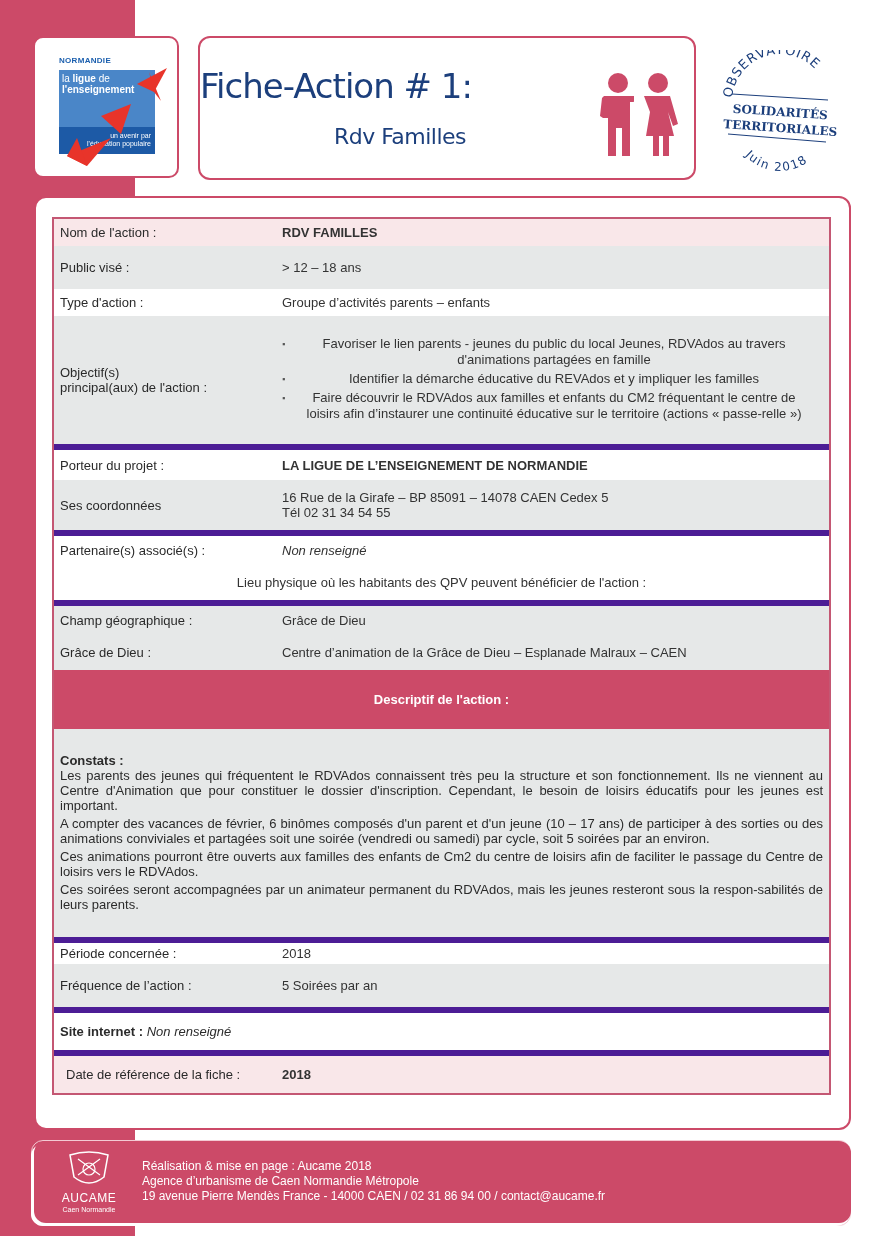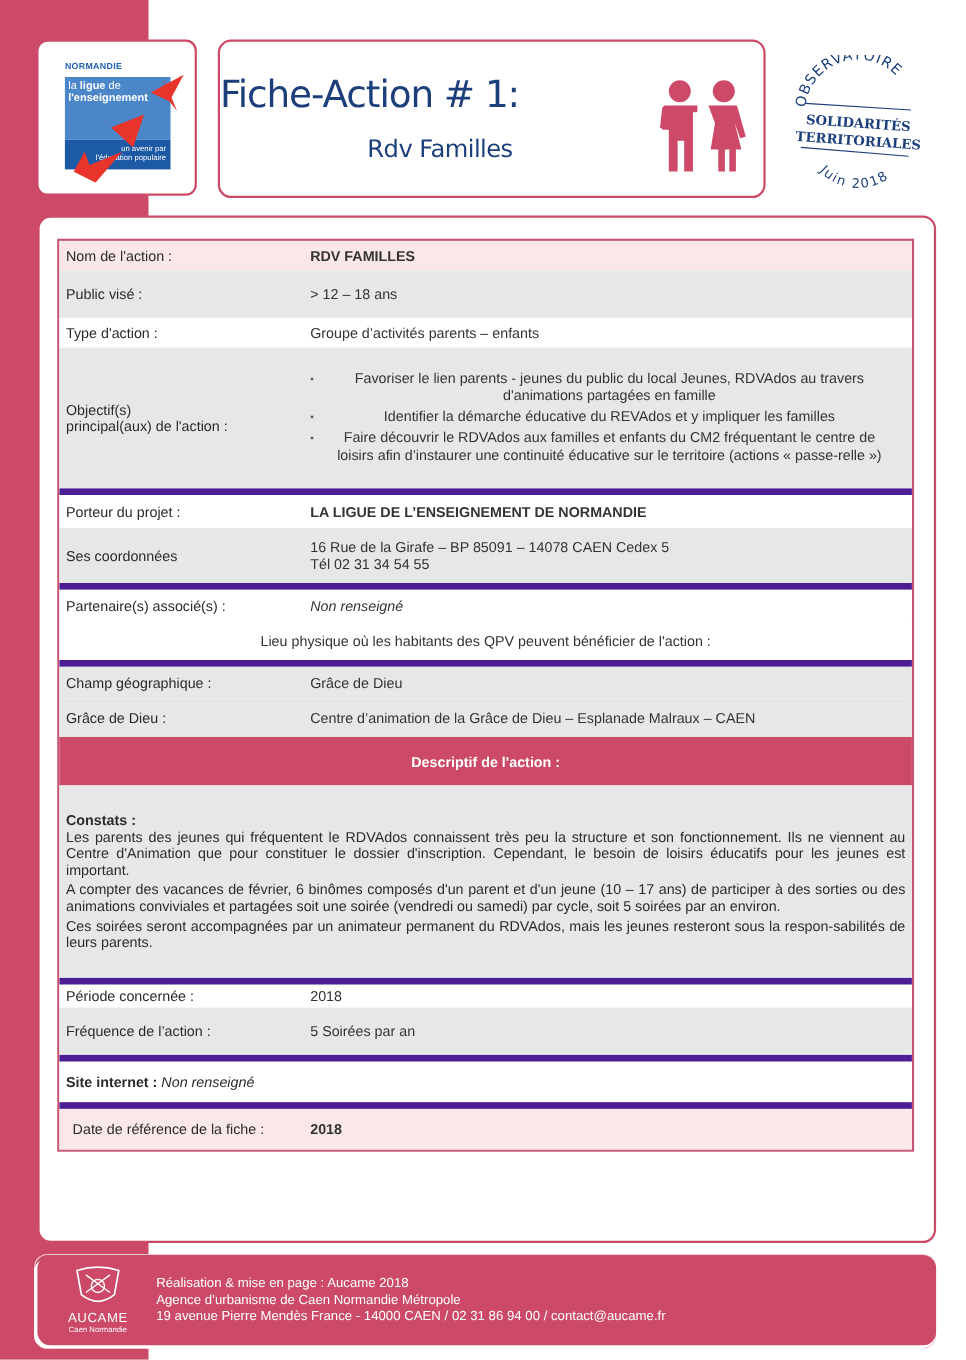--- a/index.html
+++ b/index.html
@@ -201,27 +201,28 @@
     <div>Lieu physique où les habitants des QPV peuvent bénéficier de l'action :</div>
   </div>
   <div class="row bg-grey sep" style="height:35px">
     <div class="lbl">Champ géographique :</div>
     <div class="val">Grâce de Dieu</div>
   </div>
   <div class="row bg-grey" style="height:35px">
     <div class="lbl">Grâce de Dieu :</div>
     <div class="val">Centre d’animation de la Grâce de Dieu – Esplanade Malraux – CAEN</div>
   </div>
-  <div class="row desc-head" style="height:44px">
+  <div class="row desc-head" style="height:59px">
     <div>Descriptif de l'action :</div>
   </div>
   <div class="row bg-grey desc-body">
     <p class="h">Constats :</p>
     <p>Les parents des jeunes qui fréquentent le RDVAdos connaissent très peu la structure et son fonctionnement. Ils ne viennent au Centre d'Animation que pour constituer le dossier d'inscription. Cependant, le besoin de loisirs éducatifs pour les jeunes est important.</p>
     <p>A compter des vacances de février, 6 binômes composés d'un parent et d'un jeune (10 – 17 ans) de participer à des sorties ou des animations conviviales et partagées soit une soirée (vendredi ou samedi) par cycle, soit 5 soirées par an environ.</p>
+    <p>Ces animations pourront être ouverts aux familles des enfants de Cm2 du centre de loisirs afin de faciliter le passage du Centre de loisirs vers le RDVAdos.</p>
     <p>Ces soirées seront accompagnées par un animateur permanent du RDVAdos, mais les jeunes resteront sous la respon-sabilités de leurs parents.</p>
   </div>
   <div class="row bg-white sep" style="height:27px">
     <div class="lbl">Période concernée :</div>
     <div class="val">2018</div>
   </div>
   <div class="row bg-grey" style="height:43px">
     <div class="lbl">Fréquence de l’action :</div>
     <div class="val">5 Soirées par an</div>
   </div>

